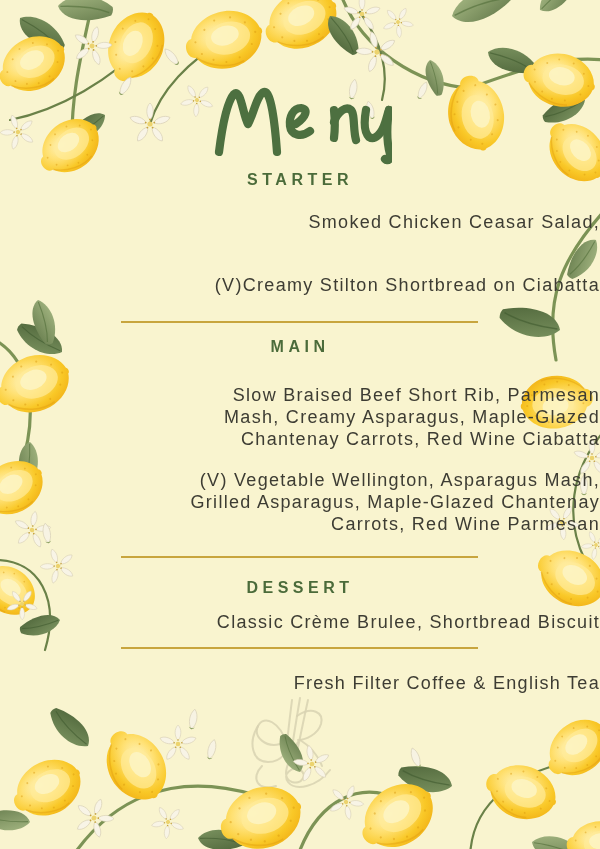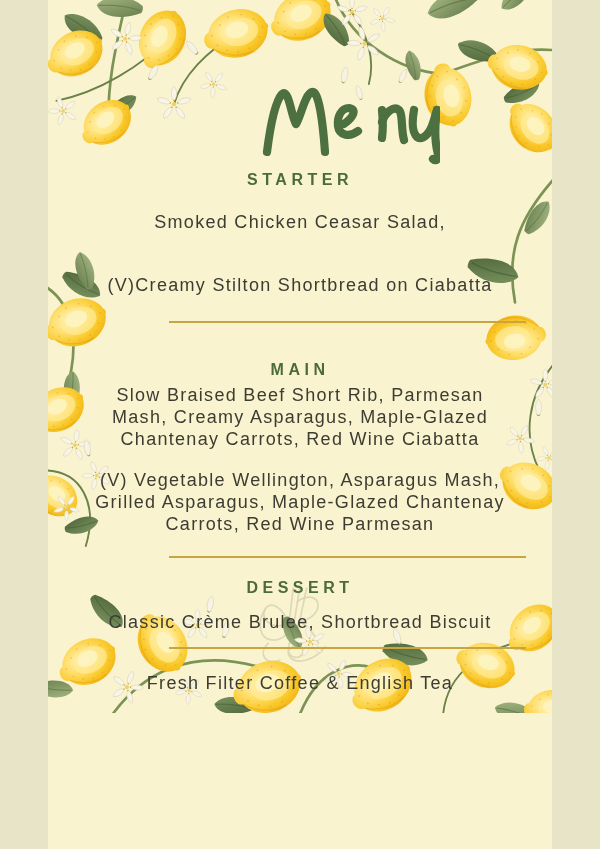--- a/index.html
+++ b/index.html
@@ -1,28 +1,28 @@
 <!DOCTYPE html>
 <html style="--background: #f9f4cf; --title-green: #4d7040; --heading-green: #4b6b3a; --body-text: #3d3c33; --divider-gold: #c8a53e; --lemon-yellow: #f9c827; --lemon-deep: #eda50f; --lemon-highlight: #fdf3c0; --leaf-green: #6d8851; --blossom-white: #f8f4e6; --watermark: #d8d2b2;"><head>
 <meta charset="utf-8">
 <style>
   html,body{margin:0;padding:0;background:#e8e4c8;}
-  .card{position:relative;width:504px;height:849px;margin:0 auto;overflow:hidden;
+  .card{position:relative;width:600px;height:849px;margin:0 auto;overflow:hidden;
         background:var(--background,#f9f4cf);
         font-family:"Liberation Sans",sans-serif;}
   .decor{position:absolute;inset:0;pointer-events:none;}
   .content{position:absolute;inset:0;}
   .abs{position:absolute;left:0;right:0;text-align:center;}
   .title-svg{position:absolute;left:208px;top:84px;width:184px;height:84px;}
   .title-stroke{fill:none;stroke:var(--title-green,#4d7040);stroke-width:8.2;
                 stroke-linecap:round;stroke-linejoin:round;}
   .section-heading{font-size:16px;line-height:20px;font-weight:700;
                    letter-spacing:4.5px;color:var(--heading-green,#4b6b3a);}
   .menu-line{font-size:18px;line-height:22px;letter-spacing:1.3px;
-             color:var(--body-text,#3d3c33);white-space:nowrap;}
+             color:var(--body-text,#3d3c33);white-space:nowrap;text-align:right;}
   .divider{position:absolute;left:121px;width:357px;height:0;
            border-top:2px solid var(--divider-gold,#c8a53e);}
   .rib{stroke:#55703c;stroke-width:1.1;fill:none;opacity:.65;}
   .rib2{stroke:#3f5a2e;stroke-width:1.1;fill:none;opacity:.6;}
   .stem{stroke:#7c9355;stroke-width:3.2;fill:none;stroke-linecap:round;}
   .stem2{stroke:#6a8148;stroke-width:2.2;fill:none;stroke-linecap:round;}
   .wm{fill:none;stroke:var(--watermark,#d8d2b2);stroke-width:2;
       stroke-linecap:round;opacity:.85;}
   .sr-only{position:absolute;width:1px;height:1px;overflow:hidden;
            clip:rect(0 0 0 0);white-space:nowrap;}
@@ -226,21 +226,21 @@
     <div class="abs" style="top:211px">
       <div class="menu-line">Smoked Chicken Ceasar Salad,</div>
     </div>
 
     <div class="abs" style="top:274px">
       <div class="menu-line">(V)Creamy Stilton Shortbread on Ciabatta</div>
     </div>
 
     <div class="divider" style="top:321px"></div>
 
-    <div class="abs section-heading" style="top:360px">MAIN</div>
+    <div class="abs section-heading" style="top:337px">MAIN</div>
 
     <div class="abs" style="top:384px">
       <div class="menu-line">Slow Braised Beef Short Rib, Parmesan</div>
       <div class="menu-line">Mash, Creamy Asparagus, Maple-Glazed</div>
       <div class="menu-line">Chantenay Carrots, Red Wine Ciabatta</div>
     </div>
 
     <div class="abs" style="top:469px">
       <div class="menu-line">(V) Vegetable Wellington, Asparagus Mash,</div>
       <div class="menu-line">Grilled Asparagus, Maple-Glazed Chantenay</div>

